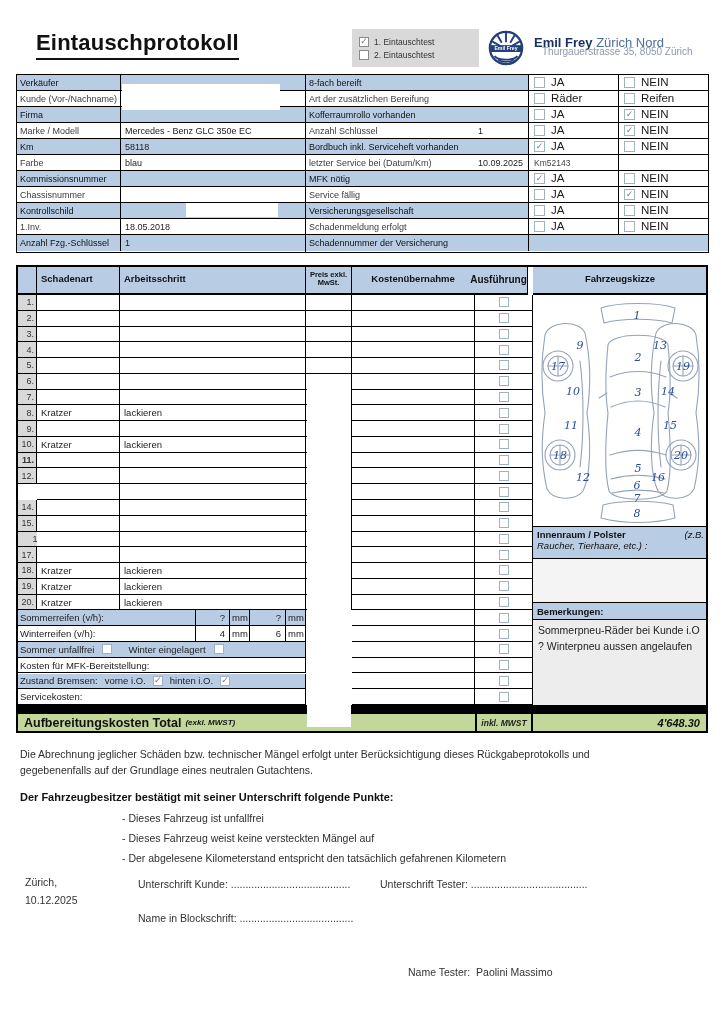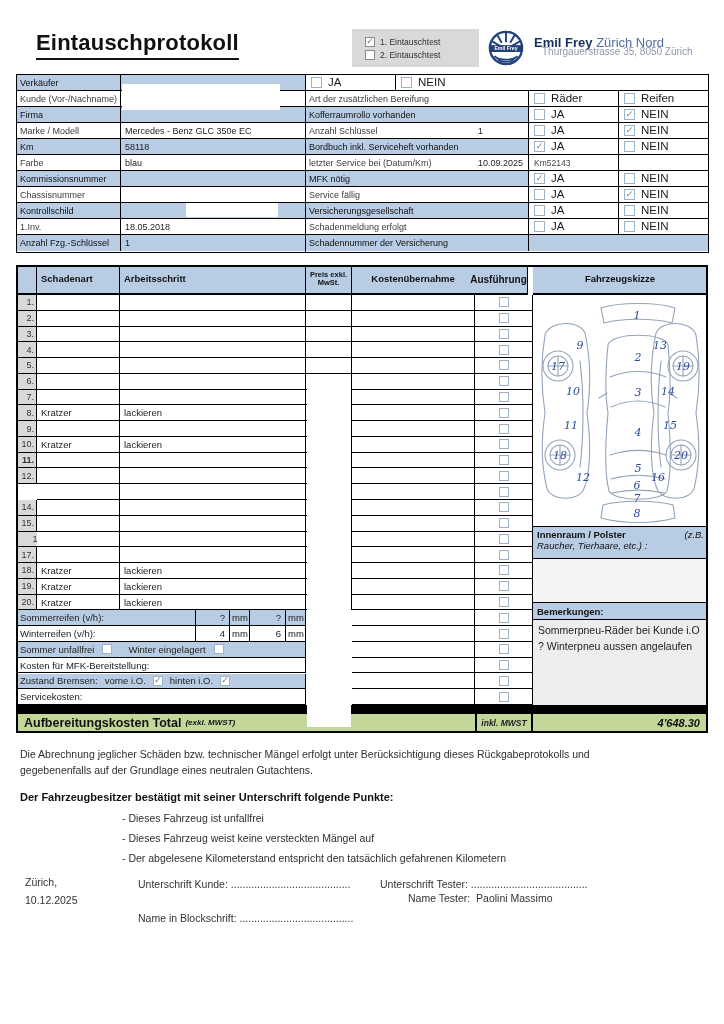--- a/index.html
+++ b/index.html
@@ -3,21 +3,21 @@
 <meta charset="utf-8">
 <style>
   html,body{margin:0;padding:0;background:#fff;}
   .page{position:relative;width:724px;height:1024px;background:#fff;
         font-family:"Liberation Sans",sans-serif;color:#222;overflow:hidden;}
 
   
   .title{position:absolute;left:36px;top:30px;font-size:22px;font-weight:bold;color:#111;
          border-bottom:2.5px solid #111;padding-bottom:2px;letter-spacing:.2px;}
   .test-panel{position:absolute;left:352px;top:29px;width:127px;height:38px;background:#d9d9d9;
-              display:flex;flex-direction:column;justify-content:center;gap:3px;padding-left:13px;box-sizing:border-box;}
+              display:flex;flex-direction:column;justify-content:center;gap:3px;padding-left:7px;box-sizing:border-box;}
   .test-row{display:flex;align-items:center;gap:5px;}
   .test-row .test-label{font-size:8.5px;color:#333;}
   .logo{position:absolute;left:487px;top:29px;}
   .co-line1{position:absolute;left:534px;top:35px;font-size:13px;white-space:nowrap;}
   .co-bold{font-weight:bold;color:#17305e;}
   .co-light{color:#4f6d9e;}
   .co-addr{position:absolute;left:534px;top:46px;font-size:10px;color:#8e97ab;white-space:nowrap;margin-left:8px;}
 
   
   .info-table{position:absolute;top:74px;border:1.5px solid #000;box-sizing:border-box;background:#fff;}
@@ -164,20 +164,23 @@
         <div class="ilabel">1.Inv.</div>
         <div class="ivalue">18.05.2018</div>
       </div>
       <div class="irow shaded">
         <div class="ilabel">Anzahl Fzg.-Schlüssel</div>
         <div class="ivalue">1</div>
       </div>
     </div>
   <div class="info-table" id="info-right">
       <div class="irow shaded">
+        <div class="rlabel">
+          <span class="">8-fach bereift</span>
+        </div>
         <div class="opt">
           <span class="cb big"></span>
           <span class="optlab">JA</span>
         </div>
         <div class="opt last">
           <span class="cb big"></span>
           <span class="optlab">NEIN</span>
         </div>
       </div>
       <div class="irow">
@@ -622,18 +625,18 @@
   <div class="fbold" style="left:20px;top:791px;">Der Fahrzeugbesitzer bestätigt mit seiner Unterschrift folgende Punkte:</div>
   <div class="ftext" style="left:122px;top:810px;">- Dieses Fahrzeug ist unfallfrei</div>
   <div class="ftext" style="left:122px;top:830px;">- Dieses Fahrzeug weist keine versteckten Mängel auf</div>
   <div class="ftext" style="left:122px;top:850px;">- Der abgelesene Kilometerstand entspricht den tatsächlich gefahrenen Kilometern</div>
 
   <div class="sig" style="left:25px;top:876px;">Zürich,</div>
   <div class="sig" style="left:25px;top:894px;">10.12.2025</div>
   <div class="sig" style="left:138px;top:878px;">Unterschrift Kunde: .........................................</div>
   <div class="sig" style="left:380px;top:878px;">Unterschrift Tester: ........................................</div>
   <div class="sig" style="left:138px;top:912px;">Name in Blockschrift: .......................................</div>
-  <div class="sig" style="left:408px;top:892px;text-align:right;">
+  <div class="sig" style="left:408px;top:966px;text-align:right;">
     <span>Name Tester:</span>&nbsp;
     <span>Paolini Massimo</span>
   </div>
 
 </div>
 
 </body></html>

